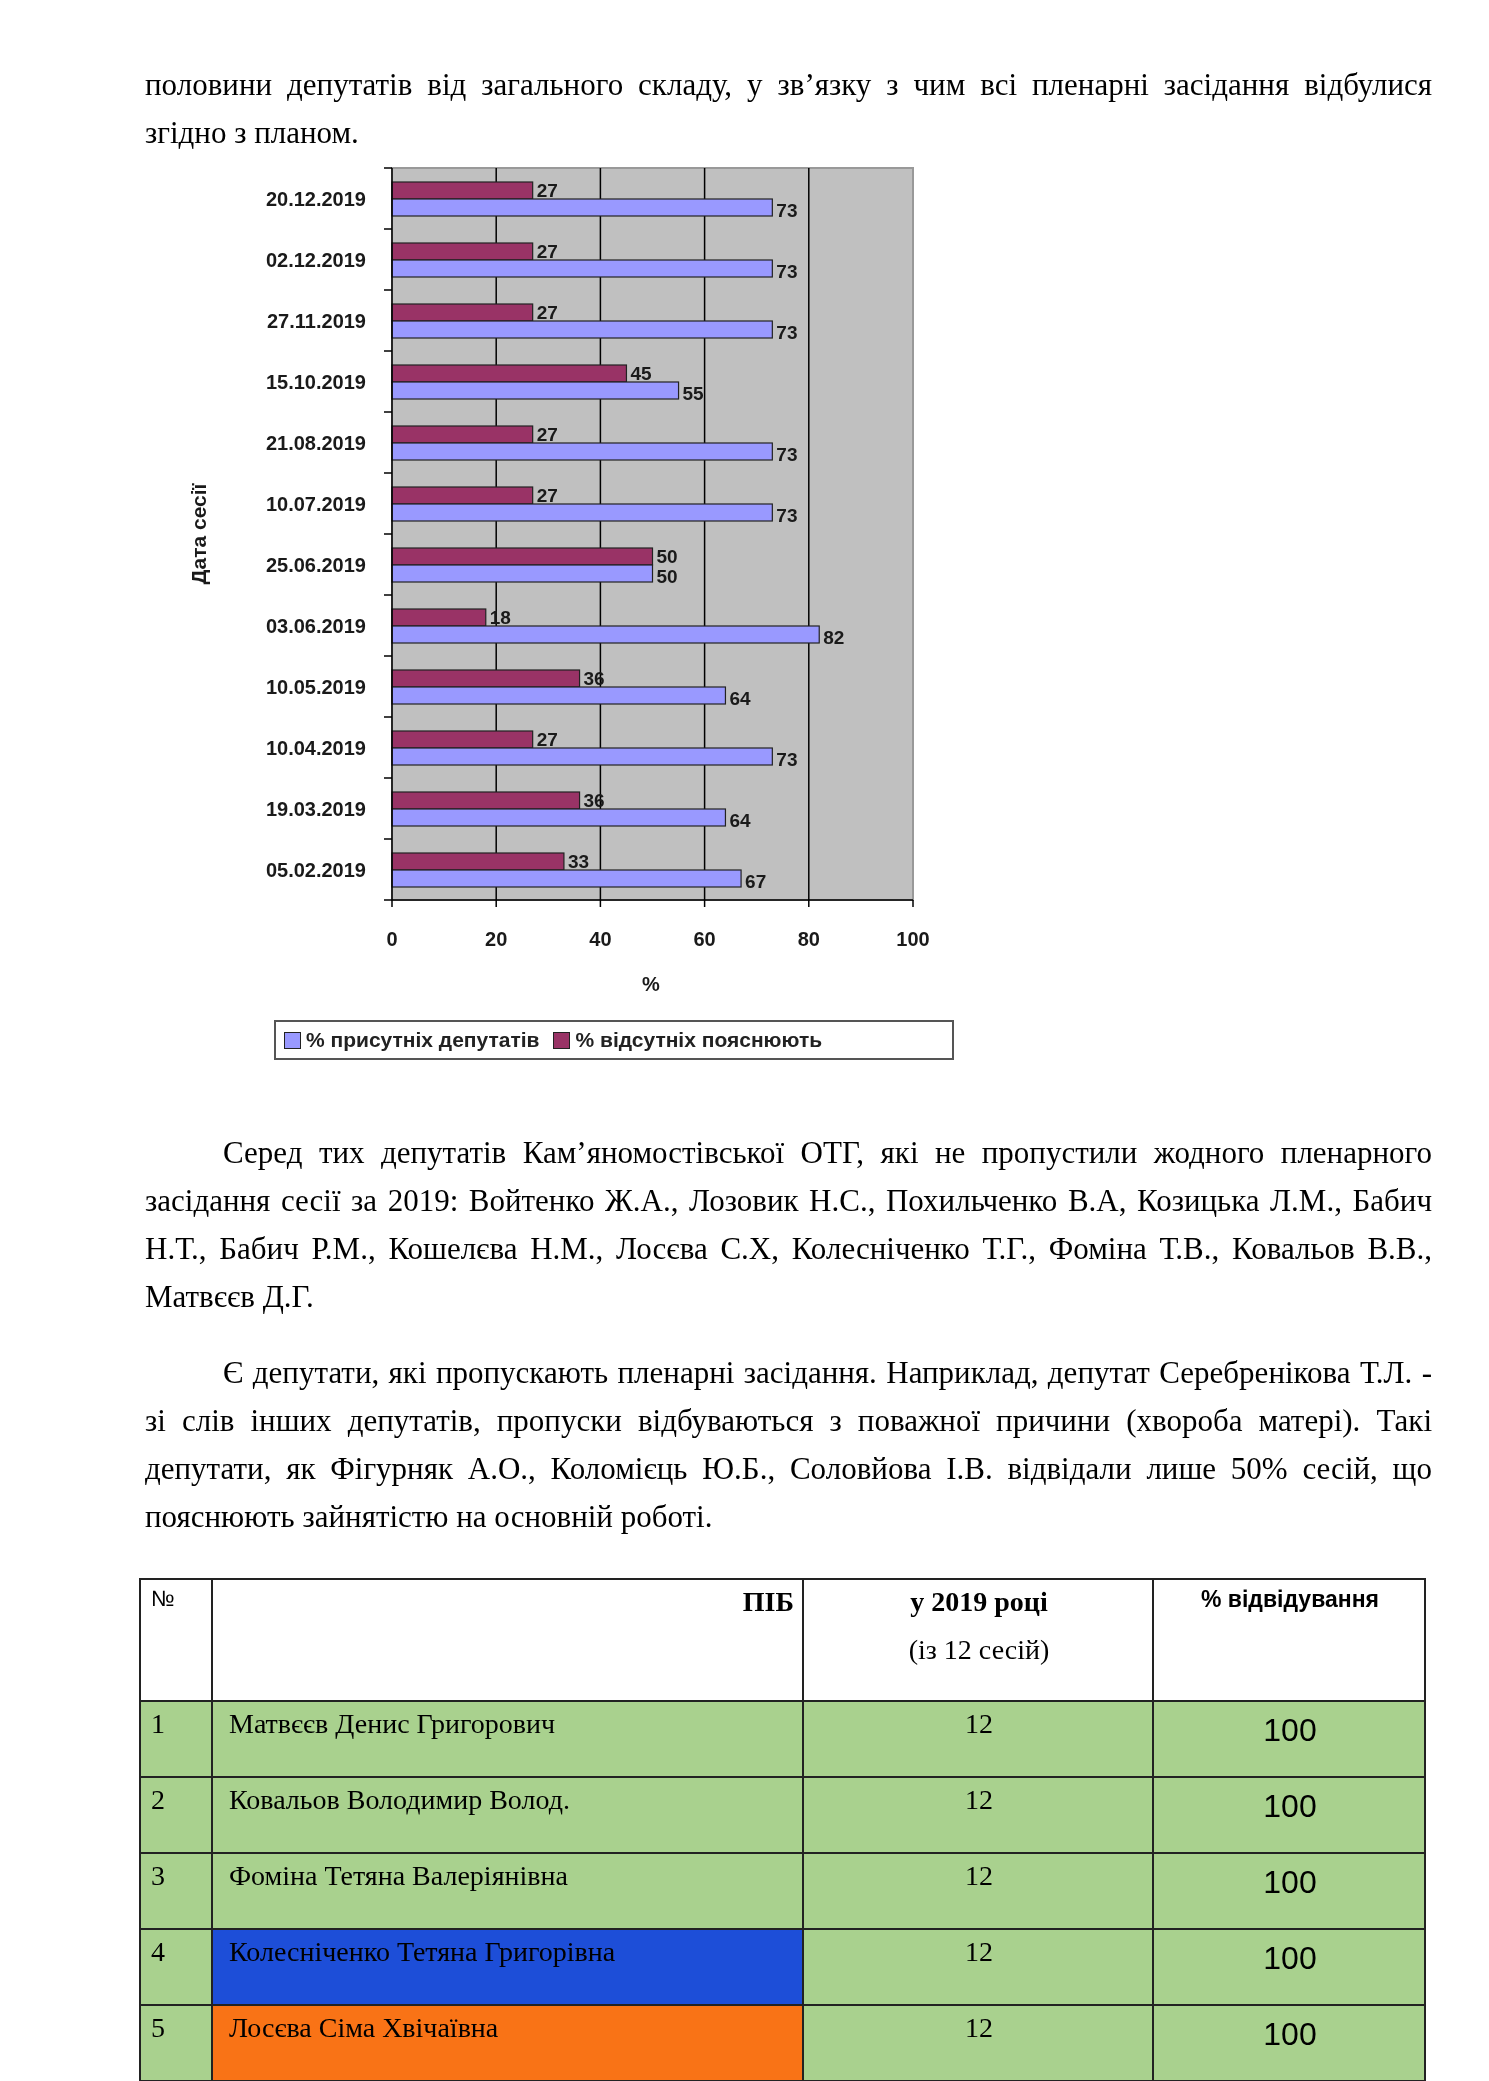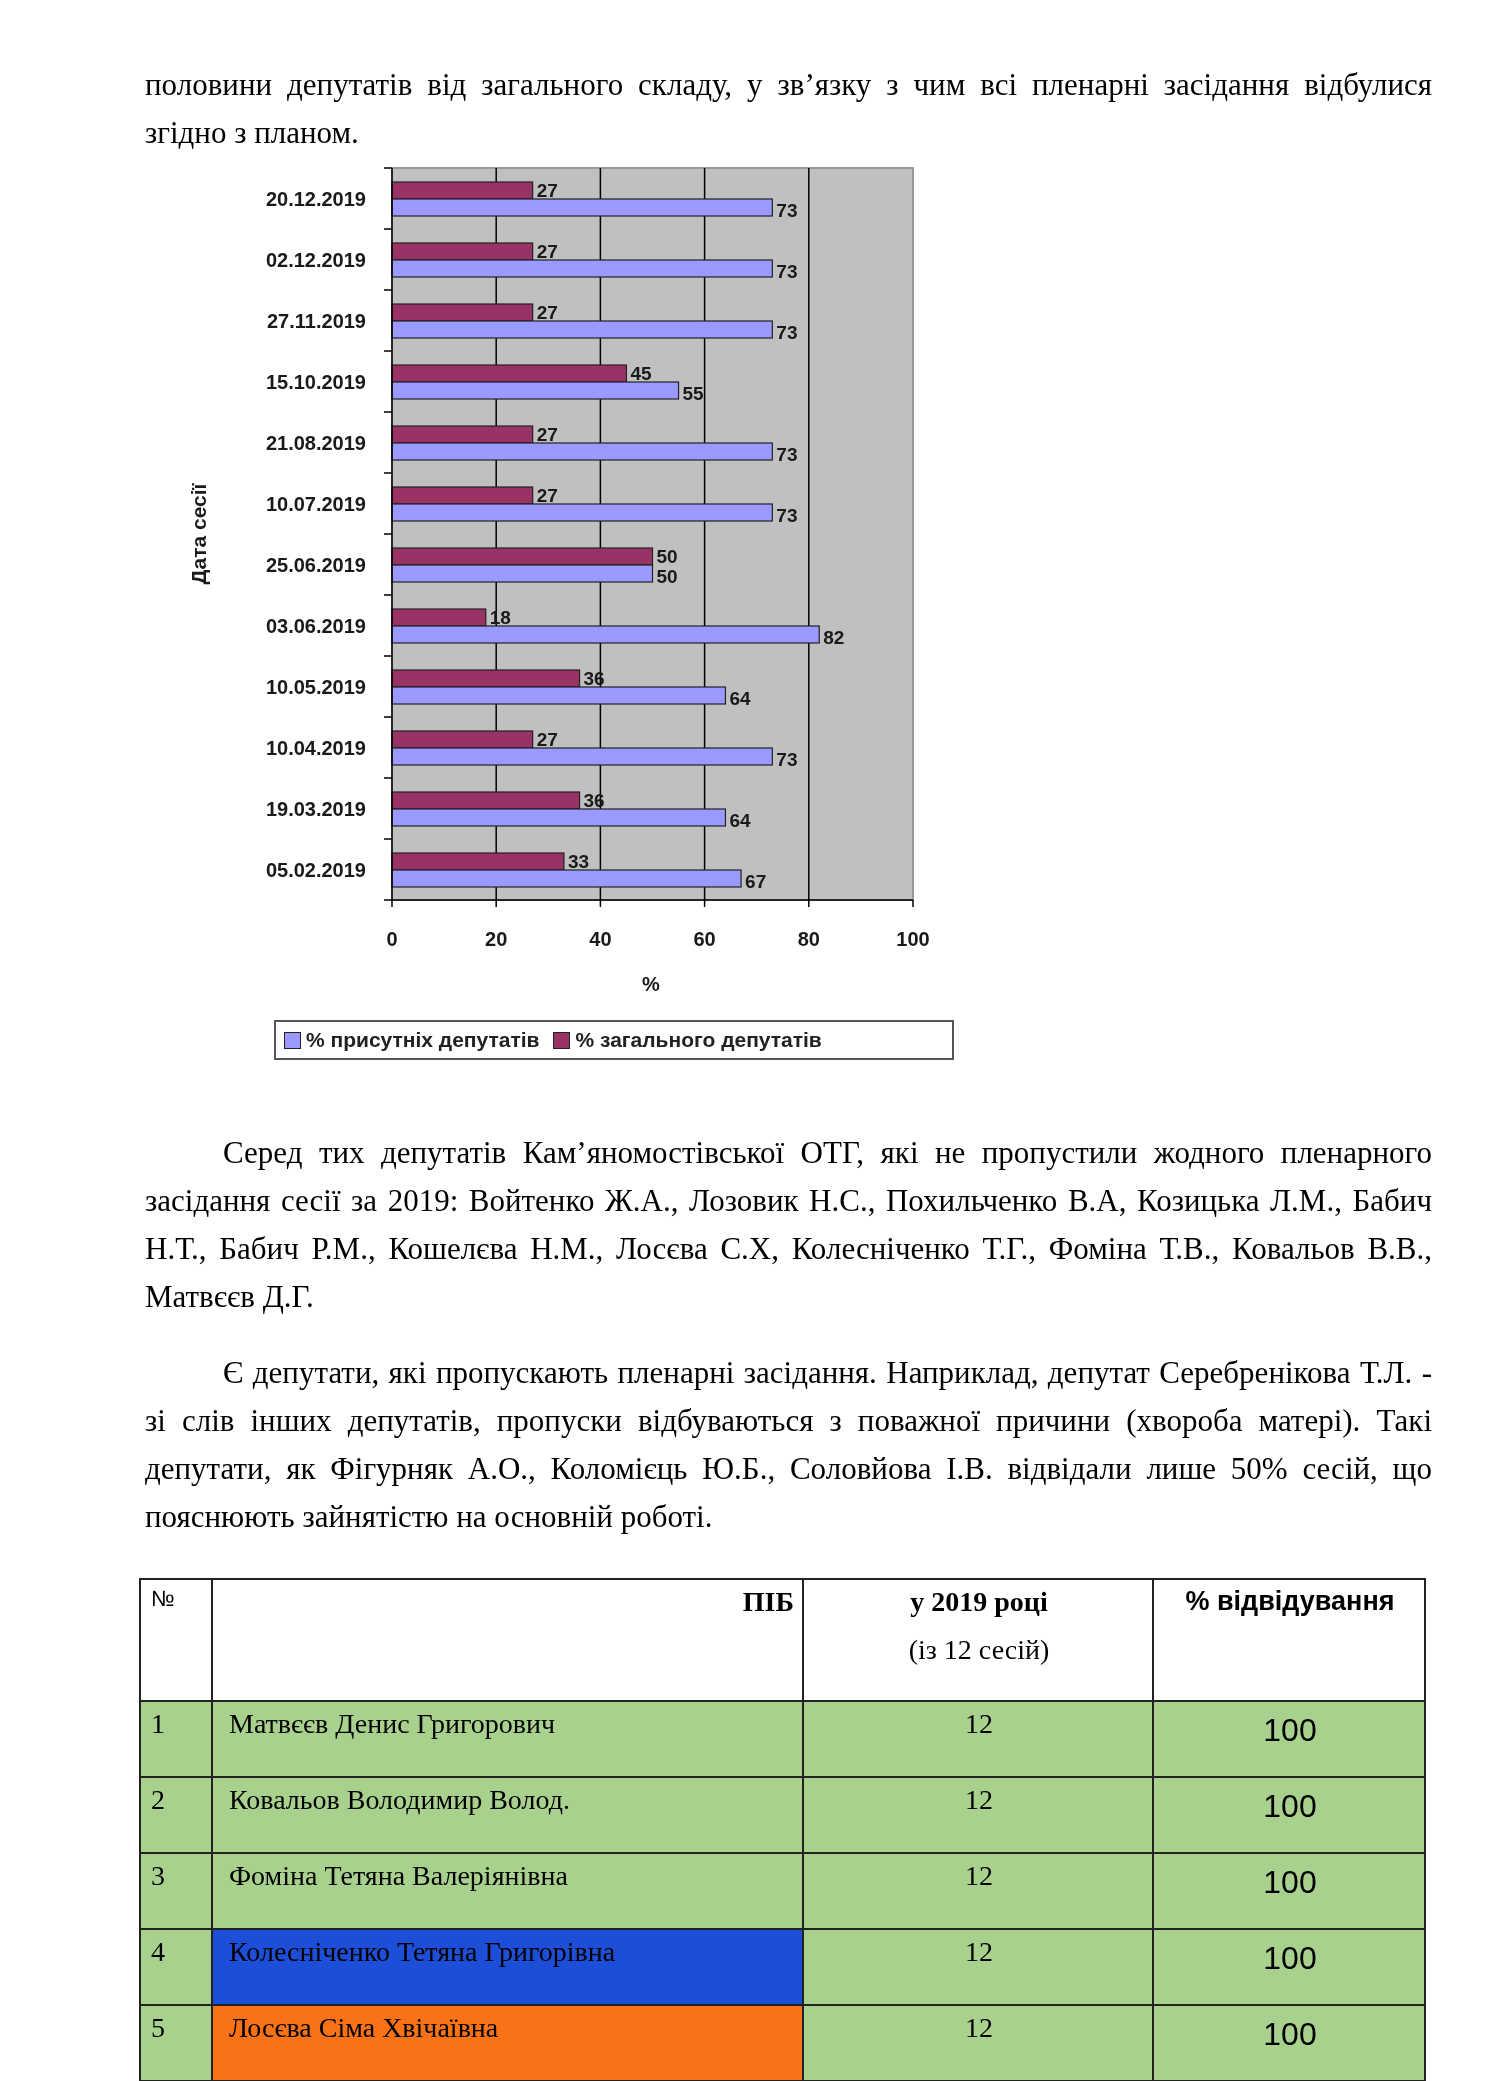--- a/index.html
+++ b/index.html
@@ -17,21 +17,21 @@
   table.att { position:absolute; left:139px; top:1578px; width:1287px; border-collapse:collapse; font-family:"Liberation Serif", serif; font-size:28px; }
   table.att td { border:2px solid #222; vertical-align:top; padding:6px 8px 0 10px; }
   table.att tr.hdr td { height:114px; background:#fff; }
   table.att tr.row td { height:64px; background:#a9d18e; }
   .c0 { width:52px; }
   .c1 { width:565px; padding-left:16px !important; }
   .c2 { width:330px; text-align:center; }
   .c3 { text-align:center; }
   .hdr-bold { font-weight:bold; }
   .hdr-sub { display:block; margin-top:16px; font-weight:normal; }
-  .pct-head { font-family:"Liberation Sans", sans-serif; font-weight:bold; font-size:27px; }
+  .pct-head { font-family:"Liberation Sans", sans-serif; font-weight:bold; font-size:23px; }
   .num-sym { font-family:"Liberation Sans", sans-serif; font-size:22px; }
   .pct-val { font-family:"Liberation Sans", sans-serif; font-size:32px; padding-top:10px !important; }
 </style>
 </head>
 <body>
 
 <p class="para" id="p0">половини депутатів від загального складу, у зв’язку з чим всі пленарні засідання відбулися згідно з планом.</p>
 
 <svg id="chart" xmlns="http://www.w3.org/2000/svg" width="1489" height="1100">
   <rect id="plot-bg" x="392" y="168" width="521" height="732" fill="#c0c0c0" stroke="#999" stroke-width="2"></rect>
@@ -138,21 +138,21 @@
   <text id="xlabel" x="651" y="991" text-anchor="middle" font-size="20">%</text>
 </svg>
 
 <div class="legend">
   <span class="item">
     <span class="sw" id="sw0" style="background: rgb(153, 153, 255);"></span>
     <span>% присутніх депутатів</span>
   </span>
   <span class="item">
     <span class="sw" id="sw1" style="background: rgb(153, 51, 102);"></span>
-    <span>% загального депутатів</span>
+    <span>% відсутніх пояснюють</span>
   </span>
 </div>
 
 <p class="para" id="p1"><span class="indent"></span><span>Серед тих депутатів Кам’яномостівської ОТГ, які не пропустили жодного пленарного засідання сесії за 2019: Войтенко Ж.А., Лозовик Н.С., Похильченко В.А, Козицька Л.М., Бабич Н.Т., Бабич Р.М., Кошелєва Н.М., Лосєва С.Х, Колесніченко Т.Г., Фоміна Т.В., Ковальов В.В., Матвєєв Д.Г.</span></p>
 
 <p class="para" id="p2"><span class="indent"></span><span>Є депутати, які пропускають пленарні засідання. Наприклад, депутат Серебренікова Т.Л. - зі слів інших депутатів, пропуски відбуваються з поважної причини (хвороба матері). Такі депутати, як Фігурняк А.О., Коломієць Ю.Б., Соловйова І.В. відвідали лише 50% сесій, що пояснюють зайнятістю на основній роботі.</span></p>
 
 <table class="att">
   <tbody>
       <tr class="hdr">

